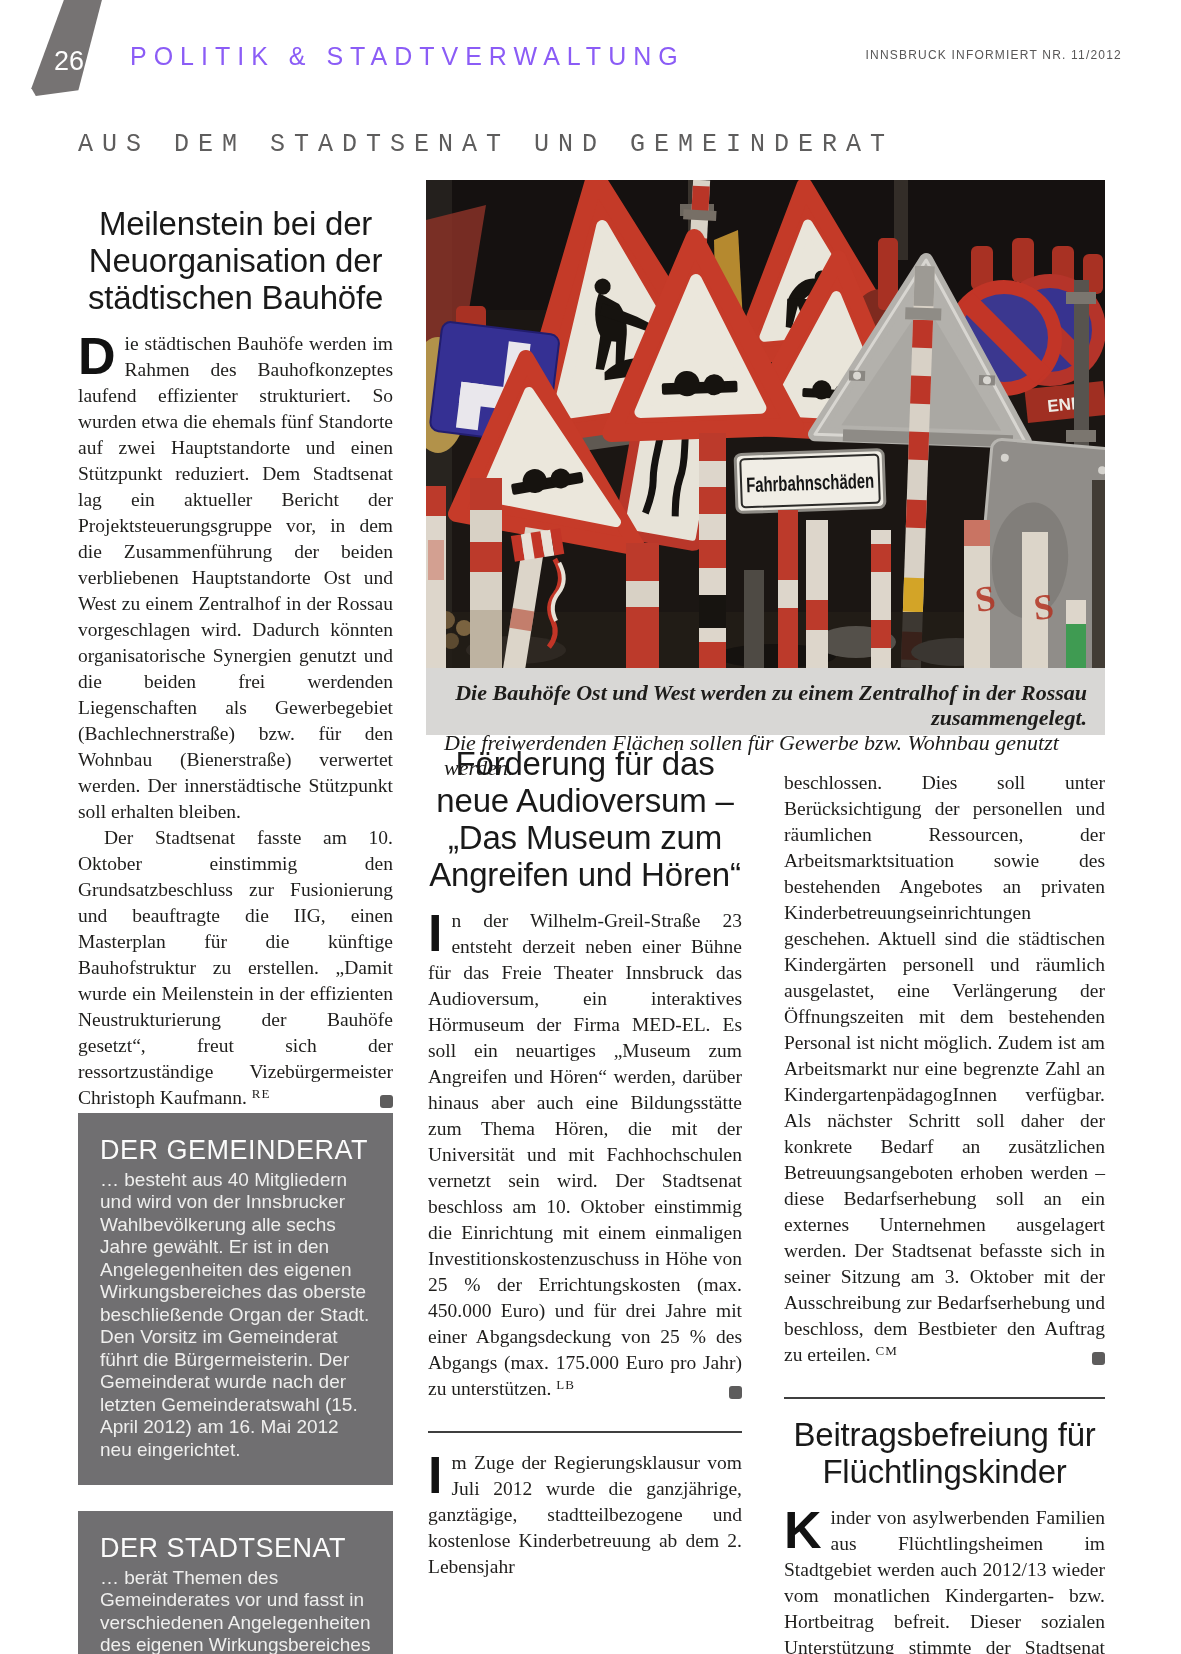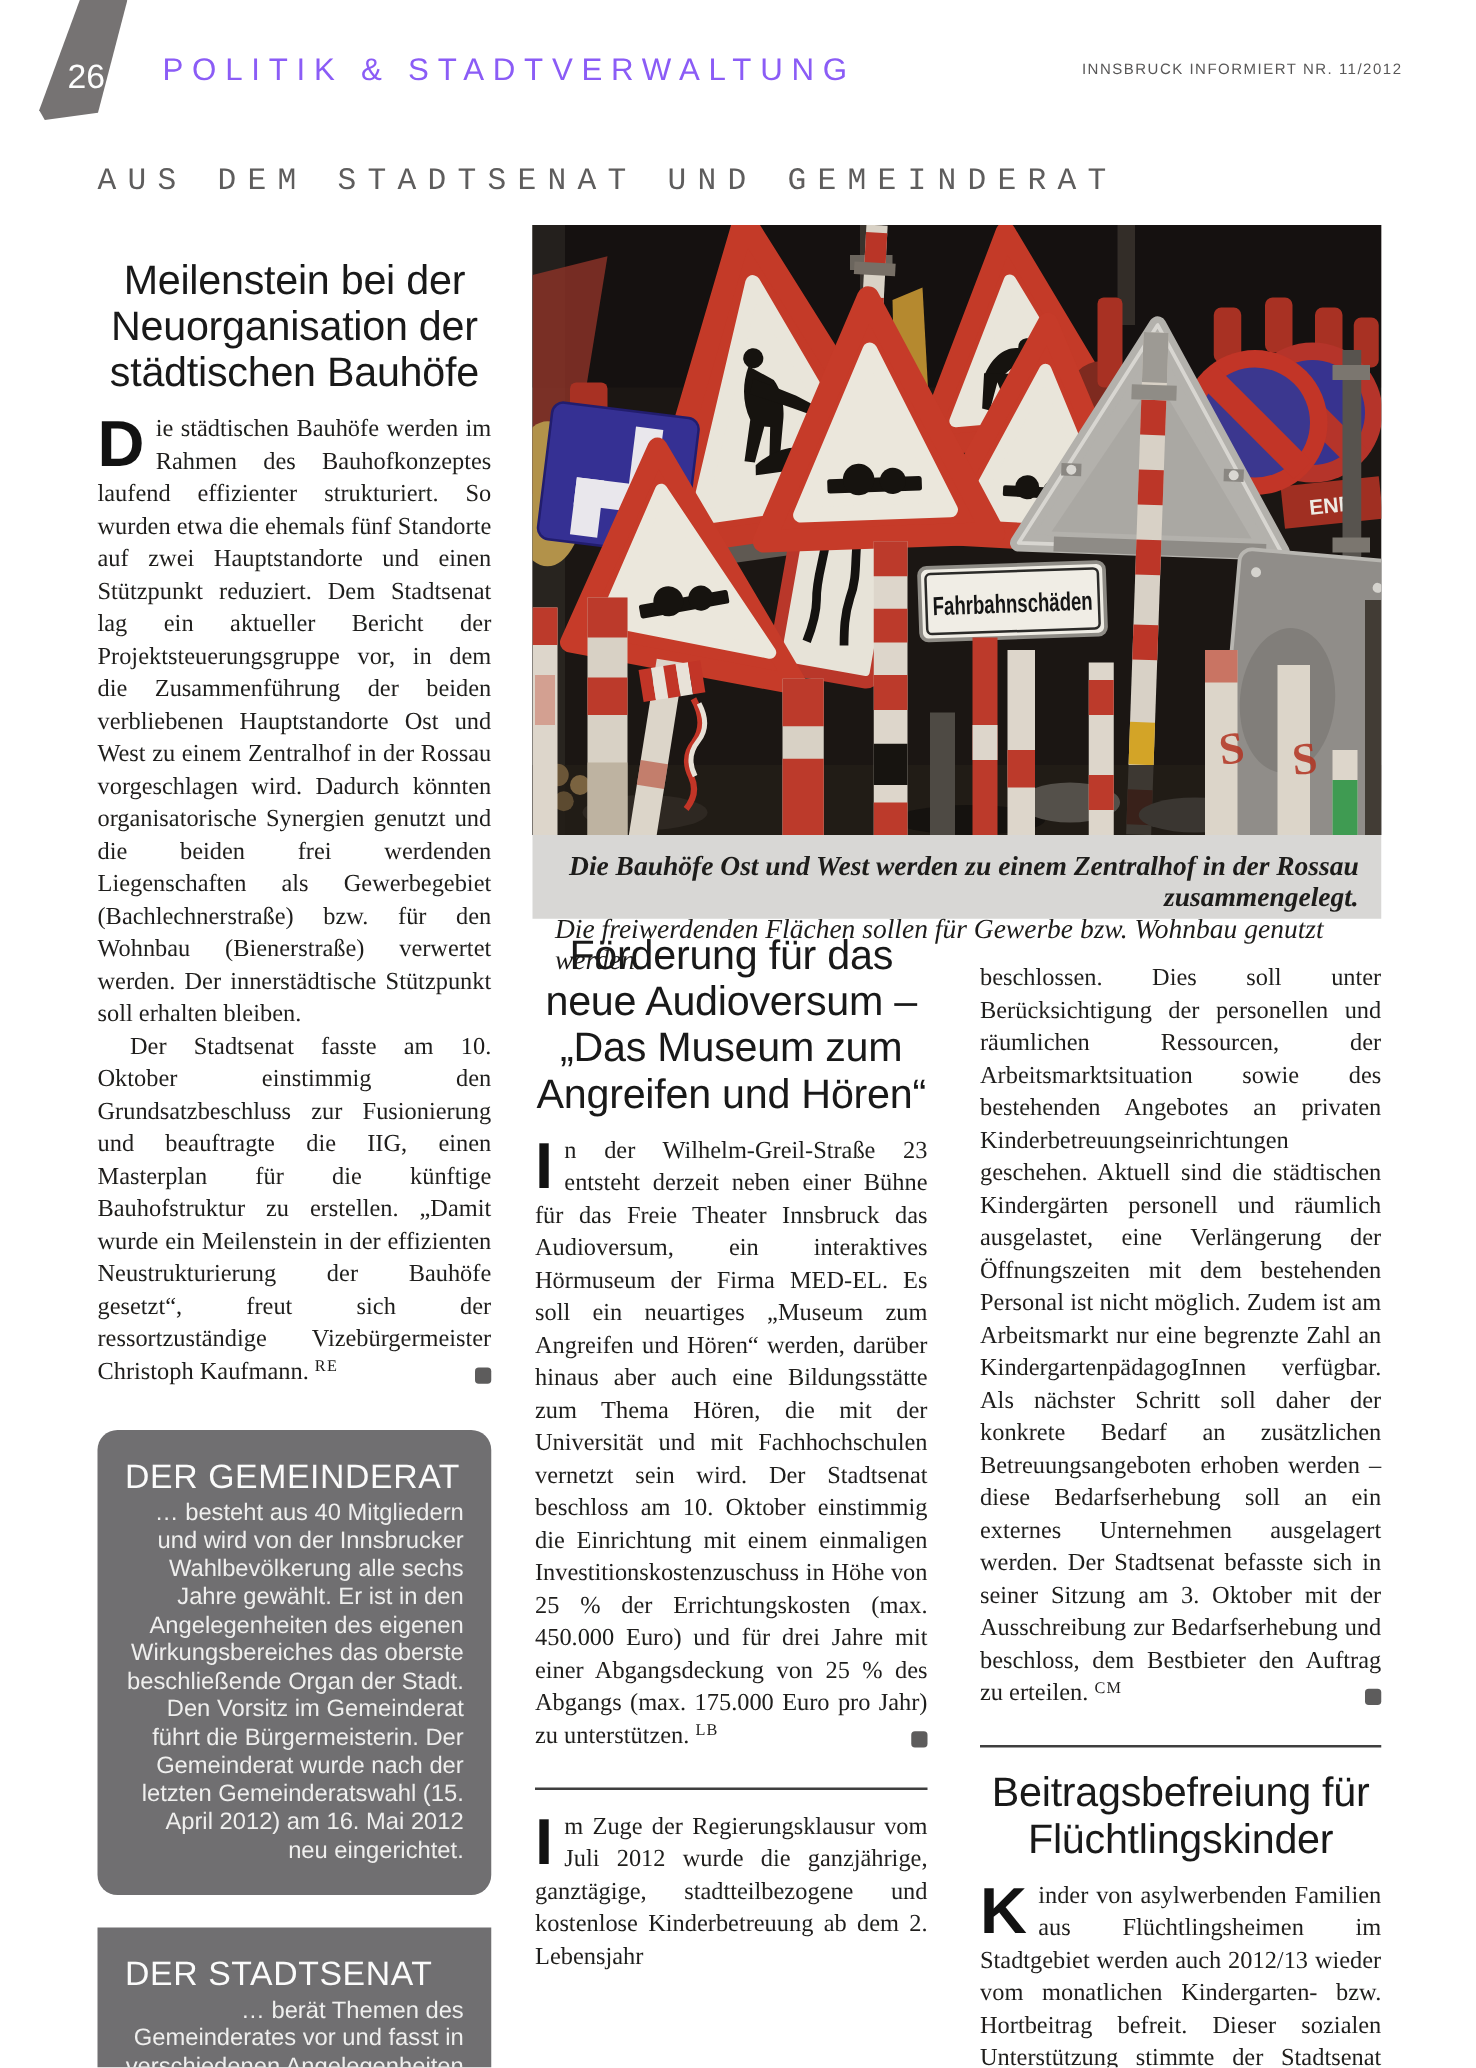--- a/index.html
+++ b/index.html
@@ -32,22 +32,22 @@
            line-height:42px;padding:4px 9px 0 0;color:#121212;}
   .sig{font-size:13px;letter-spacing:1px;position:relative;top:-6px;font-family:"Liberation Serif",serif;}
   .endmark{position:absolute;right:0;bottom:5px;width:13px;height:13px;background:#5d5c5c;
            border-radius:3px;}
   .rule{border:0;border-top:2px solid #3f3f3f;margin:27px 0 17px;}
 
   
   .infobox{background:#706f71;color:#efefee;font-family:"Liberation Sans",sans-serif;
            padding:26px 22px 24px;text-align:left;font-size:19px;line-height:22.5px;box-sizing:border-box;}
   .infobox h3{margin:0 0 7px;font-size:27px;font-weight:400;letter-spacing:0.5px;color:#fbfbfb;}
-  .infobox p{margin:0;text-align:right;}
-  .infobox.first{margin-top:32px;border-radius:16px;}
+  .infobox p{margin:0;}
+  .infobox.first{}
   .infobox.second{margin-top:26px;}
 
   
   .photo{position:absolute;left:426px;top:180px;width:679px;height:488px;background:#1b1613;}
   .photo svg{display:block;}
   .caption{position:absolute;left:426px;top:668px;width:679px;height:67px;box-sizing:border-box;
            background:#d8d7d5;padding:12px 18px 10px;font-style:italic;font-size:22px;line-height:25px;
            color:#1d1c1a;}
   .caption .cap1{font-weight:bold;text-align:right;}
 </style>

